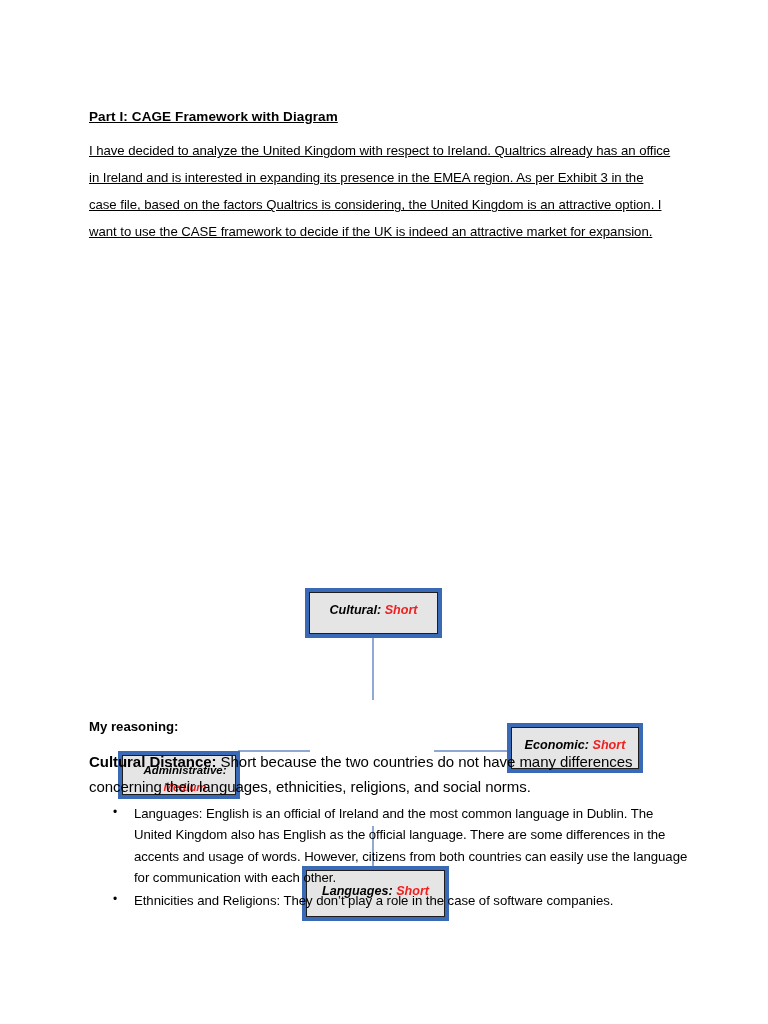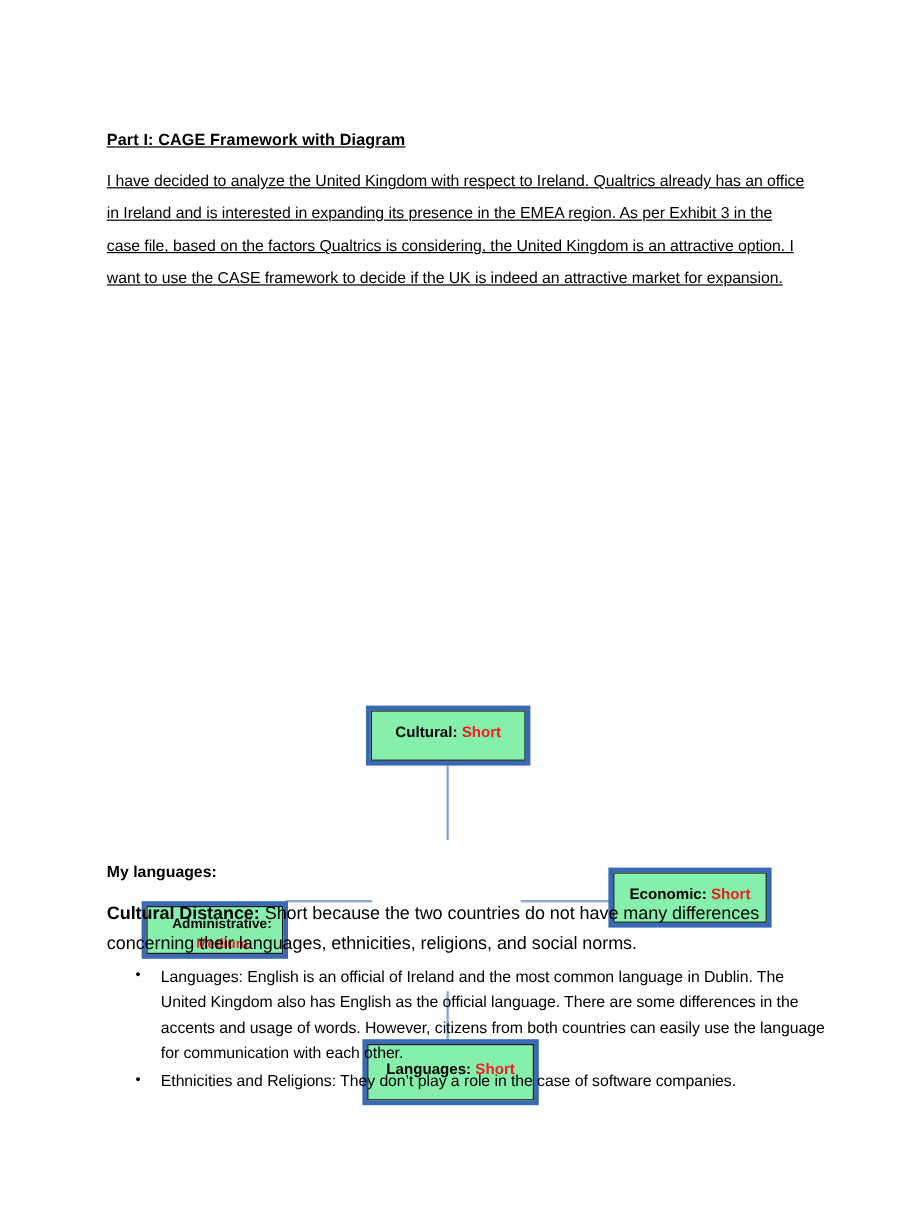--- a/index.html
+++ b/index.html
@@ -71,28 +71,29 @@
     position: absolute;
     background: #ffffff;
     border: 4px solid #3a69b5;
     box-sizing: border-box;
     display: flex;
     align-items: flex-start;
     justify-content: center;
   }
   .node .inner {
     border: 1px solid #1d1d1d;
-    background: #86efac;
+    background: #e5e5e5;
     width: 100%;
     height: 100%;
     box-sizing: border-box;
     display: flex;
     align-items: flex-start;
     justify-content: center;
     padding-top: 9px;
+    font-style: italic;
   }
   .node .label {
     font-size: 12.6px;
     font-weight: bold;
     line-height: 1.35;
     text-align: center;
     white-space: nowrap;
   }
   .node .val-red {
     color: #ee2020;
@@ -240,21 +241,21 @@
           <span>Languages:</span>
           <span class="val-red">Short</span>
         </div>
       </div>
     </div>
 
 
   </div>
 
   <div class="reasoning">
-    <div class="reason-title">My languages:</div>
+    <div class="reason-title">My reasoning:</div>
 
     <p class="reason-para">
       <b>Cultural Distance:</b><span> Short because the two countries do not have many differences concerning their languages, ethnicities, religions, and social norms.</span>
     </p>
 
     <ul class="bullets">
       <li>Languages: English is an official of Ireland and the most common language in Dublin. The United Kingdom also has English as the official language. There are some differences in the accents and usage of words. However, citizens from both countries can easily use the language for communication with each other.</li>
       <li>Ethnicities and Religions: They don’t play a role in the case of software companies.</li>
     </ul>
   </div>

